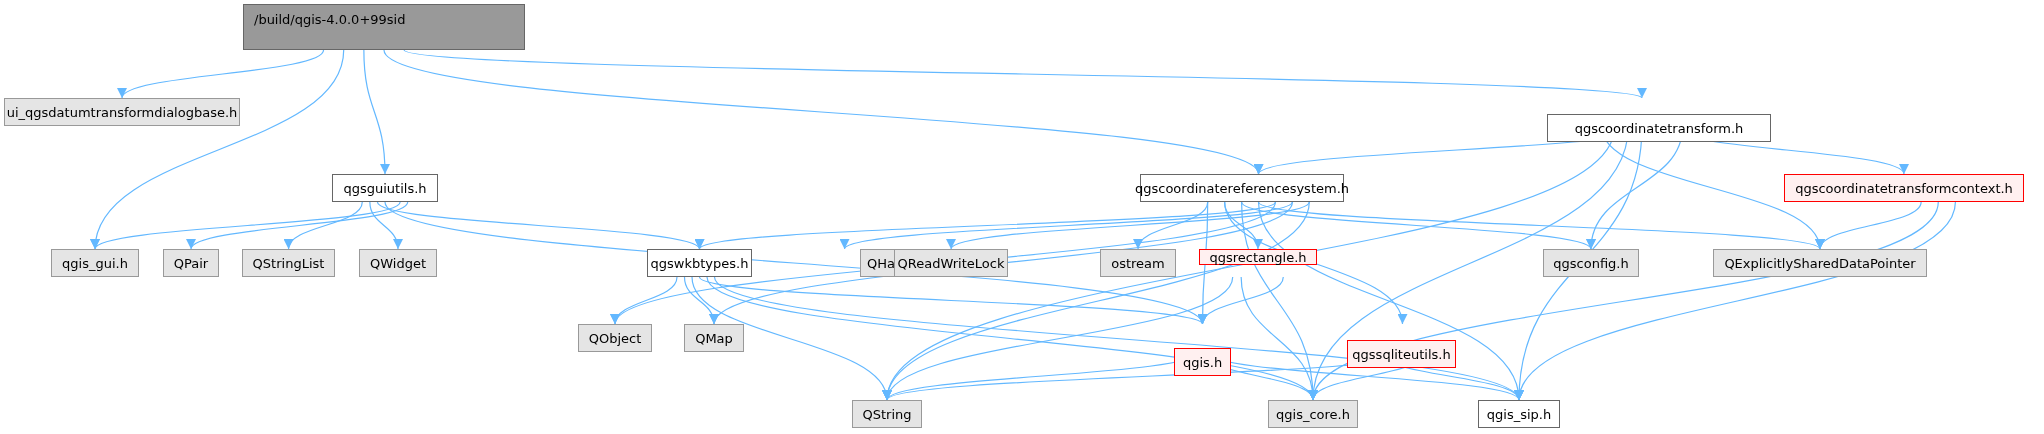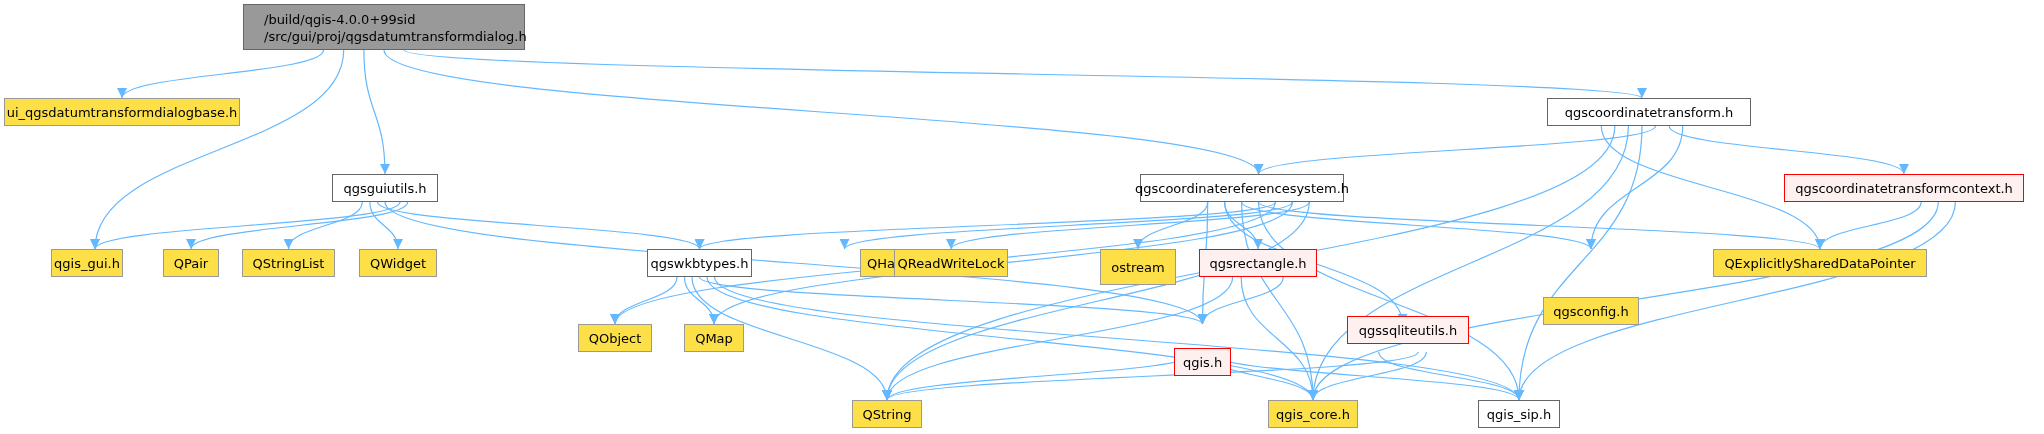--- a/index.html
+++ b/index.html
@@ -3,22 +3,22 @@
 <meta charset="utf-8">
 <style>
   html, body { margin: 0; padding: 0; background: #ffffff; }
   body { width: 2044px; height: 434px; position: relative; overflow: hidden;
          font-family: "DejaVu Sans", sans-serif; }
   #graph { position: absolute; left: 0; top: 0; width: 2044px; height: 434px; }
   .node { position: absolute; box-sizing: border-box; display: flex; align-items: center;
           justify-content: center; font-size: 13px; color: #000; white-space: nowrap;
           border: 1.5px solid #666; background: #fff; padding: 0 8px; }
   .node.root { background: #999999; border-color: #666; justify-content: flex-start;
-               flex-direction: column; align-items: flex-start; padding: 6px 20px; line-height: 17px; }
-  .node.external { background: #fde047; border-color: #999; }
+               flex-direction: column; align-items: flex-start; padding: 6px 10px; line-height: 17px; }
+  .node.external { background: #e5e5e5; border-color: #999; }
   .node.incomplete { background: #fff0f0; border-color: #ff0000; text-align: center; }
   .node.normal { background: #ffffff; border-color: #666; }
 </style>
 </head>
 <body>
 
 <svg id="graph" xmlns="http://www.w3.org/2000/svg">
   <defs>
     <marker id="arrow" viewBox="0 0 10 10" refX="10" refY="5" markerWidth="10" markerHeight="10" markerUnits="userSpaceOnUse" orient="auto">
       <path d="M0,0 L10,5 L0,10 z" fill="#63b8ff"></path>
@@ -74,80 +74,79 @@
       <path d="M1206.5714285714287,352 C1206.5714285714287,376 1519,376 1519,400" fill="none" stroke="#63b8ff" stroke-width="1.2" marker-end="url(#arrow)"></path>
       <path d="M1418.357142857143,352 C1418.357142857143,376 887,376 887,400" fill="none" stroke="#63b8ff" stroke-width="1.2" marker-end="url(#arrow)"></path>
       <path d="M1426.2857142857142,352 C1426.2857142857142,376 1313,376 1313,400" fill="none" stroke="#63b8ff" stroke-width="1.2" marker-end="url(#arrow)"></path>
       <path d="M1378.7142857142858,352 C1378.7142857142858,376 1519,376 1519,400" fill="none" stroke="#63b8ff" stroke-width="1.2" marker-end="url(#arrow)"></path>
     </g>
 </svg>
 
 <div id="nodes">
     <div class="node root" style="left: 243px; top: 4px; width: 282px; height: 46px;">
       <span>/build/qgis-4.0.0+99sid</span>
-      <span>/src/gui/proj/qgsdatumtransformdialog.h</span>
     </div>
     <div class="node external" style="left: 4px; top: 98px; width: 236px; height: 28px;">
       <span>ui_qgsdatumtransformdialogbase.h</span>
     </div>
     <div class="node normal" style="left: 332px; top: 174px; width: 106px; height: 28px;">
       <span>qgsguiutils.h</span>
     </div>
     <div class="node normal" style="left: 1140px; top: 174px; width: 204px; height: 28px;">
       <span>qgscoordinatereferencesystem.h</span>
     </div>
-    <div class="node normal" style="left: 1547px; top: 98px; width: 204px; height: 28px;">
+    <div class="node normal" style="left: 1547px; top: 114px; width: 224px; height: 28px;">
       <span>qgscoordinatetransform.h</span>
     </div>
     <div class="node incomplete" style="left: 1784px; top: 174px; width: 240px; height: 28px;">
       <span>qgscoordinatetransformcontext.h</span>
     </div>
-    <div class="node external" style="left: 51px; top: 249px; width: 72px; height: 28px;">
+    <div class="node external" style="left: 51px; top: 249px; width: 88px; height: 28px;">
       <span>qgis_gui.h</span>
     </div>
     <div class="node external" style="left: 163px; top: 249px; width: 56px; height: 28px;">
       <span>QPair</span>
     </div>
     <div class="node external" style="left: 242px; top: 249px; width: 93px; height: 28px;">
       <span>QStringList</span>
     </div>
     <div class="node external" style="left: 359px; top: 249px; width: 78px; height: 28px;">
       <span>QWidget</span>
     </div>
     <div class="node normal" style="left: 647px; top: 249px; width: 105px; height: 28px; padding-left: 8px;">
       <span>qgswkbtypes.h</span>
     </div>
     <div class="node external" style="left: 816px; top: 249px; width: 57px; height: 28px; margin-left: 44px;">
       <span>QHash</span>
     </div>
     <div class="node external" style="left: 894px; top: 249px; width: 114px; height: 28px;">
       <span>QReadWriteLock</span>
     </div>
-    <div class="node external" style="left: 1100px; top: 249px; width: 76px; height: 36px; text-align: right;">
+    <div class="node external" style="left: 1100px; top: 249px; width: 76px; height: 28px; text-align: right;">
       <span>ostream</span>
     </div>
-    <div class="node incomplete" style="left: 1199px; top: 249px; width: 118px; height: 28px;">
+    <div class="node incomplete" style="left: 1199px; top: 249px; width: 118px; height: 16px;">
       <span>qgsrectangle.h</span>
     </div>
-    <div class="node external" style="left: 1543px; top: 249px; width: 96px; height: 28px; margin-top: 48px;">
+    <div class="node external" style="left: 1543px; top: 249px; width: 96px; height: 28px;">
       <span>qgsconfig.h</span>
     </div>
     <div class="node external" style="left: 1713px; top: 249px; width: 214px; height: 28px;">
       <span>QExplicitlySharedDataPointer</span>
     </div>
     <div class="node external" style="left: 578px; top: 324px; width: 74px; height: 28px;">
       <span>QObject</span>
     </div>
     <div class="node external" style="left: 684px; top: 324px; width: 60px; height: 28px;">
       <span>QMap</span>
     </div>
     <div class="node incomplete" style="left: 1174px; top: 324px; width: 57px; height: 28px; margin-top: 24px;">
       <span>qgis.h</span>
     </div>
-    <div class="node incomplete" style="left: 1347px; top: 316px; width: 122px; height: 28px;">
+    <div class="node incomplete" style="left: 1347px; top: 340px; width: 109px; height: 28px;">
       <span>qgssqliteutils.h</span>
     </div>
     <div class="node external" style="left: 852px; top: 400px; width: 70px; height: 28px;">
       <span>QString</span>
     </div>
     <div class="node external" style="left: 1268px; top: 400px; width: 90px; height: 28px;">
       <span>qgis_core.h</span>
     </div>
     <div class="node normal" style="left: 1478px; top: 400px; width: 82px; height: 28px;">
       <span>qgis_sip.h</span>

